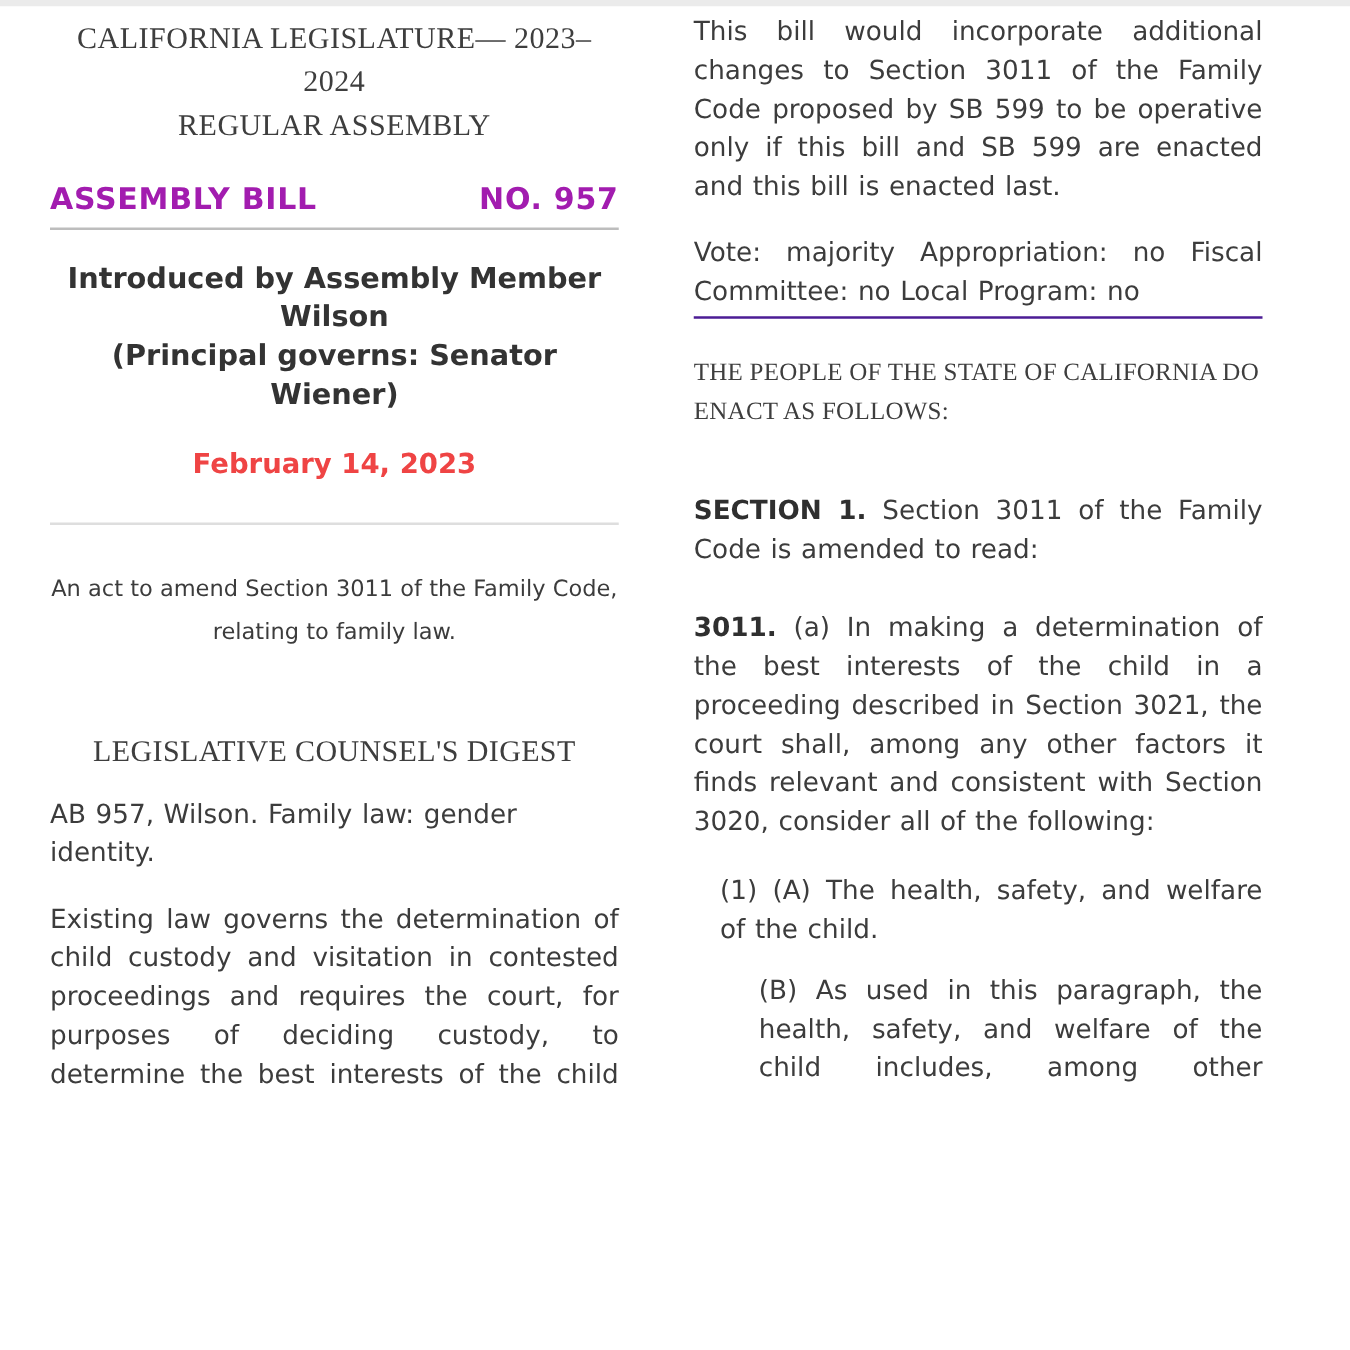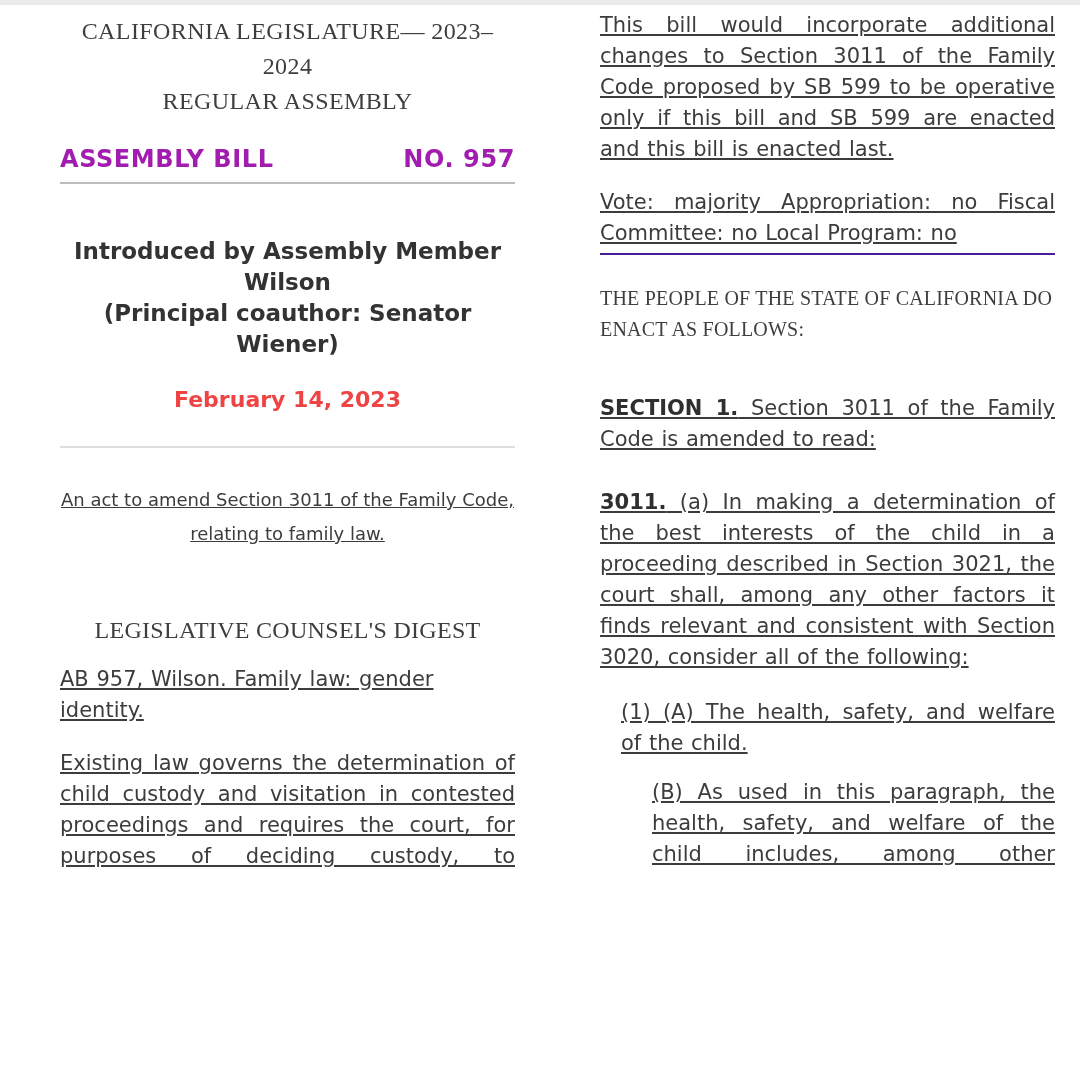--- a/index.html
+++ b/index.html
@@ -9,36 +9,36 @@
     background: #ffffff;
   }
   .page {
     position: relative;
     width: 1080px;
     height: 876px;
     box-sizing: border-box;
     background: #ffffff;
     overflow: hidden;
     display: flex;
-    padding: 0 45px 0 60px;
-    gap: 85px;
+    padding: 0 45px 0 40px;
+    gap: 60px;
     color: #3c3c3c;
     font-family: "DejaVu Sans", "Liberation Sans", sans-serif;
   }
   .top-edge {
     position: absolute;
     top: 0; left: 0; right: 0;
     height: 5px;
     background: #ebebeb;
   }
   .col {
     width: 455px;
     flex: 0 0 455px;
   }
-  p { margin: 0; text-decoration: underline; }
+  p { margin: 0; }
   .serif {
     font-family: "Liberation Serif", "DejaVu Serif", serif;
     font-weight: normal;
     color: #3e3e3e;
   }
   .legislature-heading {
     margin-top: 14px;
     text-align: center;
     font-size: 24px;
     line-height: 35px;
@@ -50,21 +50,21 @@
     justify-content: space-between;
     align-items: baseline;
     font-size: 24px;
     font-weight: bold;
     letter-spacing: 0.6px;
     color: #a21caf;
     padding-bottom: 9px;
     border-bottom: 2px solid #bdbdbd;
   }
   .introduced {
-    margin-top: 52px;
+    margin-top: 24px;
     text-align: center;
     font-size: 23px;
     font-weight: bold;
     line-height: 31px;
     color: #333333;
   }
   .date-line {
     margin-top: 27px;
     text-align: center;
     font-size: 22px;
@@ -131,21 +131,21 @@
       <div>REGULAR ASSEMBLY</div>
     </div>
 
     <div class="bill-row">
       <span>ASSEMBLY BILL</span>
       <span>NO. 957</span>
     </div>
 
     <div class="introduced">
       <div>Introduced by Assembly Member Wilson</div>
-      <div>(Principal coauthor: Senator Wiener)</div>
+      <div>(Principal governs: Senator Wiener)</div>
     </div>
 
     <div class="date-line">February 14, 2023</div>
 
     <hr class="thin-rule">
 
     <p class="act-title">An act to amend Section 3011 of the Family Code, relating to family law.</p>
 
     <h2 class="digest-heading serif">LEGISLATIVE COUNSEL'S DIGEST</h2>
 

